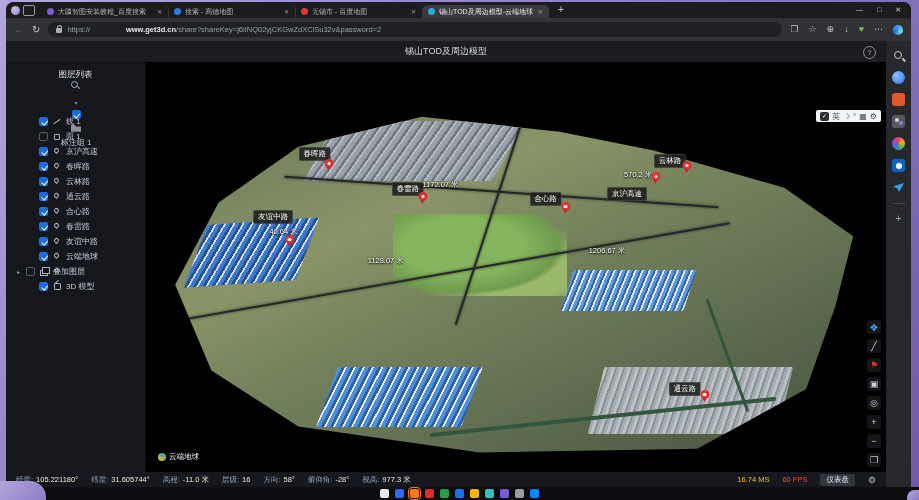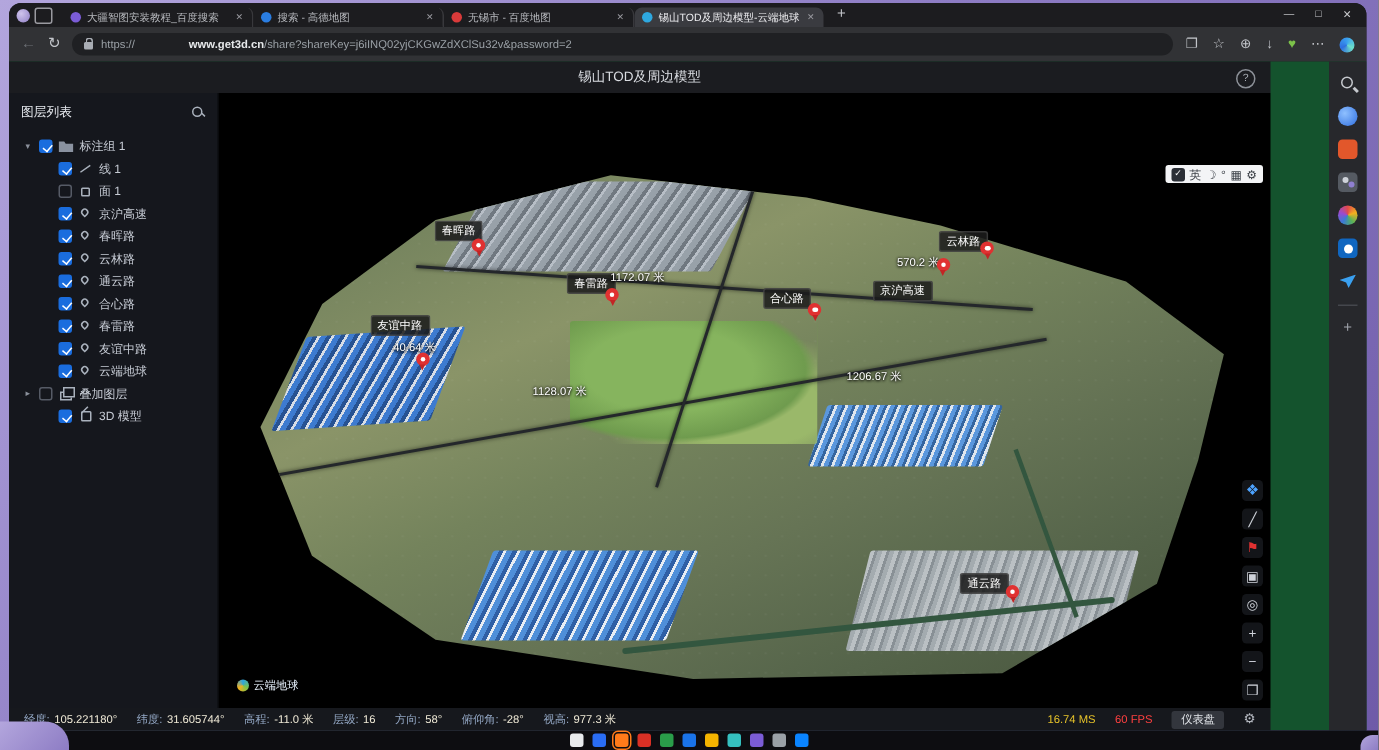--- a/index.html
+++ b/index.html
@@ -36,31 +36,31 @@
   .lock{width:6px;height:5px;background:#a9adb4;border-radius:1px;position:relative;flex:none;margin-top:2px;}
   .lock::before{content:'';position:absolute;left:1px;top:-3px;width:2.5px;height:3px;border:1px solid #a9adb4;border-bottom:none;border-radius:2.5px 2.5px 0 0;}
   .url{font-size:7.5px;color:#9aa0a6;white-space:nowrap;overflow:hidden;text-overflow:ellipsis;}
   .url b{color:#e6e8ea;font-weight:bold;margin-left:36px;}
   .bticons{display:flex;align-items:center;gap:10px;}
   .bic{color:#c2c5ca;font-size:9px;line-height:9px;}
   .bic.bk-copilot{width:10px;height:10px;border-radius:50%;background:conic-gradient(#3aa0f0,#6ee0c8,#2f6fe0,#3aa0f0);}
   .bic[data-name="browser-essentials-icon"]{color:#7cc24a;}
 
   
-  .content{flex:1;display:flex;min-height:0;background:#14532d;gap:39px;}
+  .content{flex:1;display:flex;min-height:0;background:#84cc16;}
   .page{flex:1;display:flex;flex-direction:column;min-width:0;}
   .page-header{height:21px;background:#1b1c20;display:flex;align-items:center;justify-content:center;position:relative;flex:none;}
   .ptitle{font-size:9px;color:#d9dce1;}
   .help{position:absolute;right:10px;top:5px;width:11px;height:11px;border:1px solid #8c9097;border-radius:50%;
     color:#aeb2b9;font-size:7px;display:flex;align-items:center;justify-content:center;}
   .page-main{flex:1;display:flex;min-height:0;}
 
   
   .lpanel{width:140px;background:#15171d;flex:none;padding:7px 8px;box-sizing:border-box;border-right:1px solid #090a0d;}
-  .phead{display:flex;align-items:center;justify-content:space-between;}
+  .phead{display:flex;align-items:center;justify-content:space-between;flex-direction:column;}
   .ptext{font-size:8.5px;color:#e4e7ec;}
   .search-ic{width:9px;height:9px;position:relative;}
   .search-ic::before{content:'';position:absolute;left:0;top:0;width:5px;height:5px;border:1.2px solid #aab2bd;border-radius:50%;}
   .search-ic::after{content:'';position:absolute;left:5.5px;top:5.5px;width:3px;height:1.2px;background:#aab2bd;transform:rotate(45deg);}
   .tree{margin-top:9px;display:flex;flex-direction:column;}
   .trow{height:15px;display:flex;align-items:center;gap:4px;}
   .arrow{width:7px;font-size:6px;color:#8b919c;text-align:center;flex:none;}
   .cb{width:9px;height:9px;border-radius:2px;border:1px solid #565b66;flex:none;position:relative;box-sizing:border-box;}
   .cb.on{background:#1a6dde;border-color:#1a6dde;}
   .cb.on::after{content:'';position:absolute;left:2.5px;top:0.5px;width:2.5px;height:4.5px;border-right:1.2px solid #fff;border-bottom:1.2px solid #fff;transform:rotate(40deg);}
@@ -235,21 +235,21 @@
 
         <div class="page-main" data-name="page-main">
 
           <div class="lpanel" data-name="layer-panel">
             <div class="phead" data-name="layer-panel-header">
               <span class="ptext" data-name="layer-panel-title">图层列表</span>
               <span class="search-ic" data-name="search-icon"></span>
             </div>
             <div class="tree rep" data-name="layer-tree">
 
-            <div class="trow" data-name="layer-item" style="padding-left: 1px;">
+            <div class="trow" data-name="layer-item" style="padding-left: 1px; flex-direction: column;">
                   <span class="arrow" data-name="expand-arrow-icon">▾</span>
                   <span class="cb on" data-name="layer-checkbox"></span>
                   <span class="ic ic-folder" data-name="layer-type-icon"></span>
                   <span class="tlabel" data-name="layer-label">标注组 1</span>
                 </div>
                 <div class="trow" data-name="layer-item" style="padding-left: 14px;">
                   <span class="arrow" data-name="expand-arrow-icon"></span>
                   <span class="cb on" data-name="layer-checkbox"></span>
                   <span class="ic ic-line" data-name="layer-type-icon"></span>
                   <span class="tlabel" data-name="layer-label">线 1</span>

